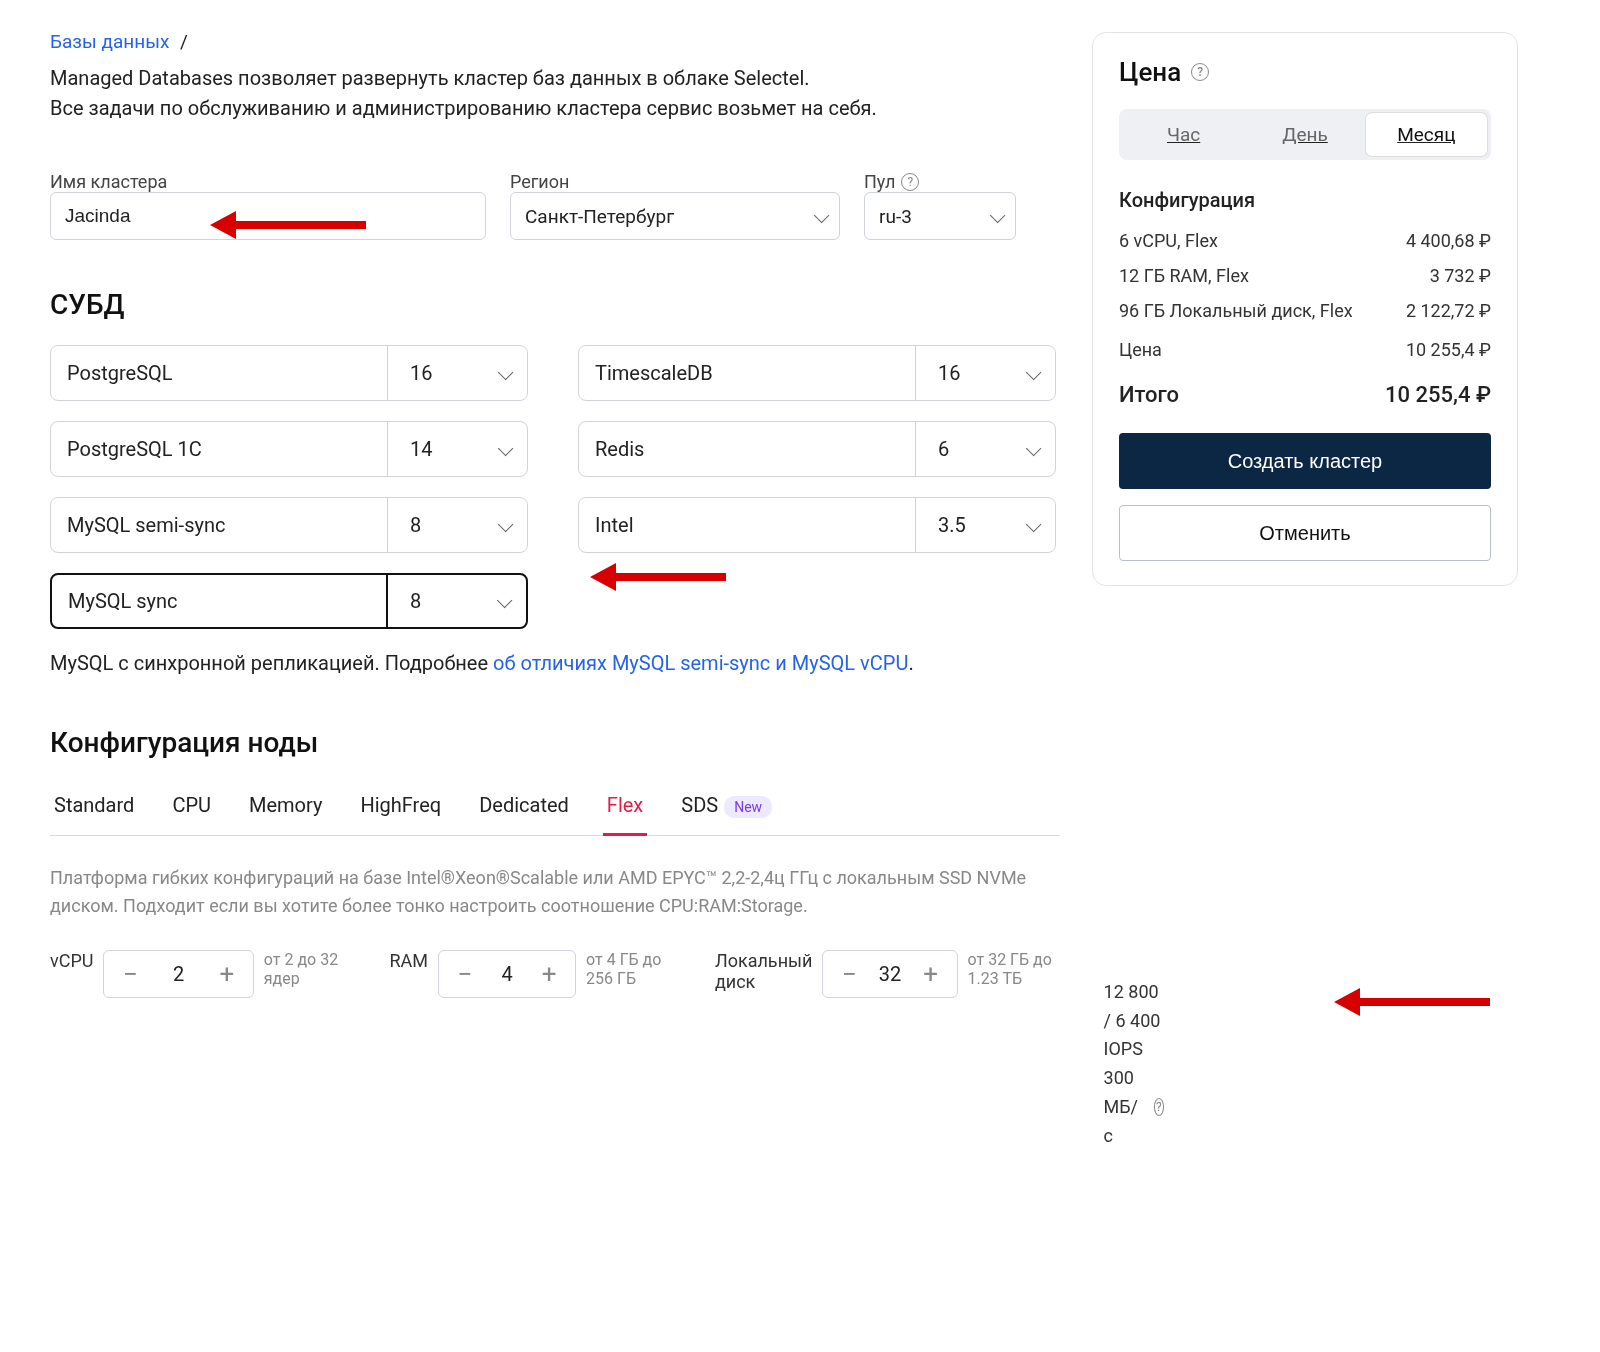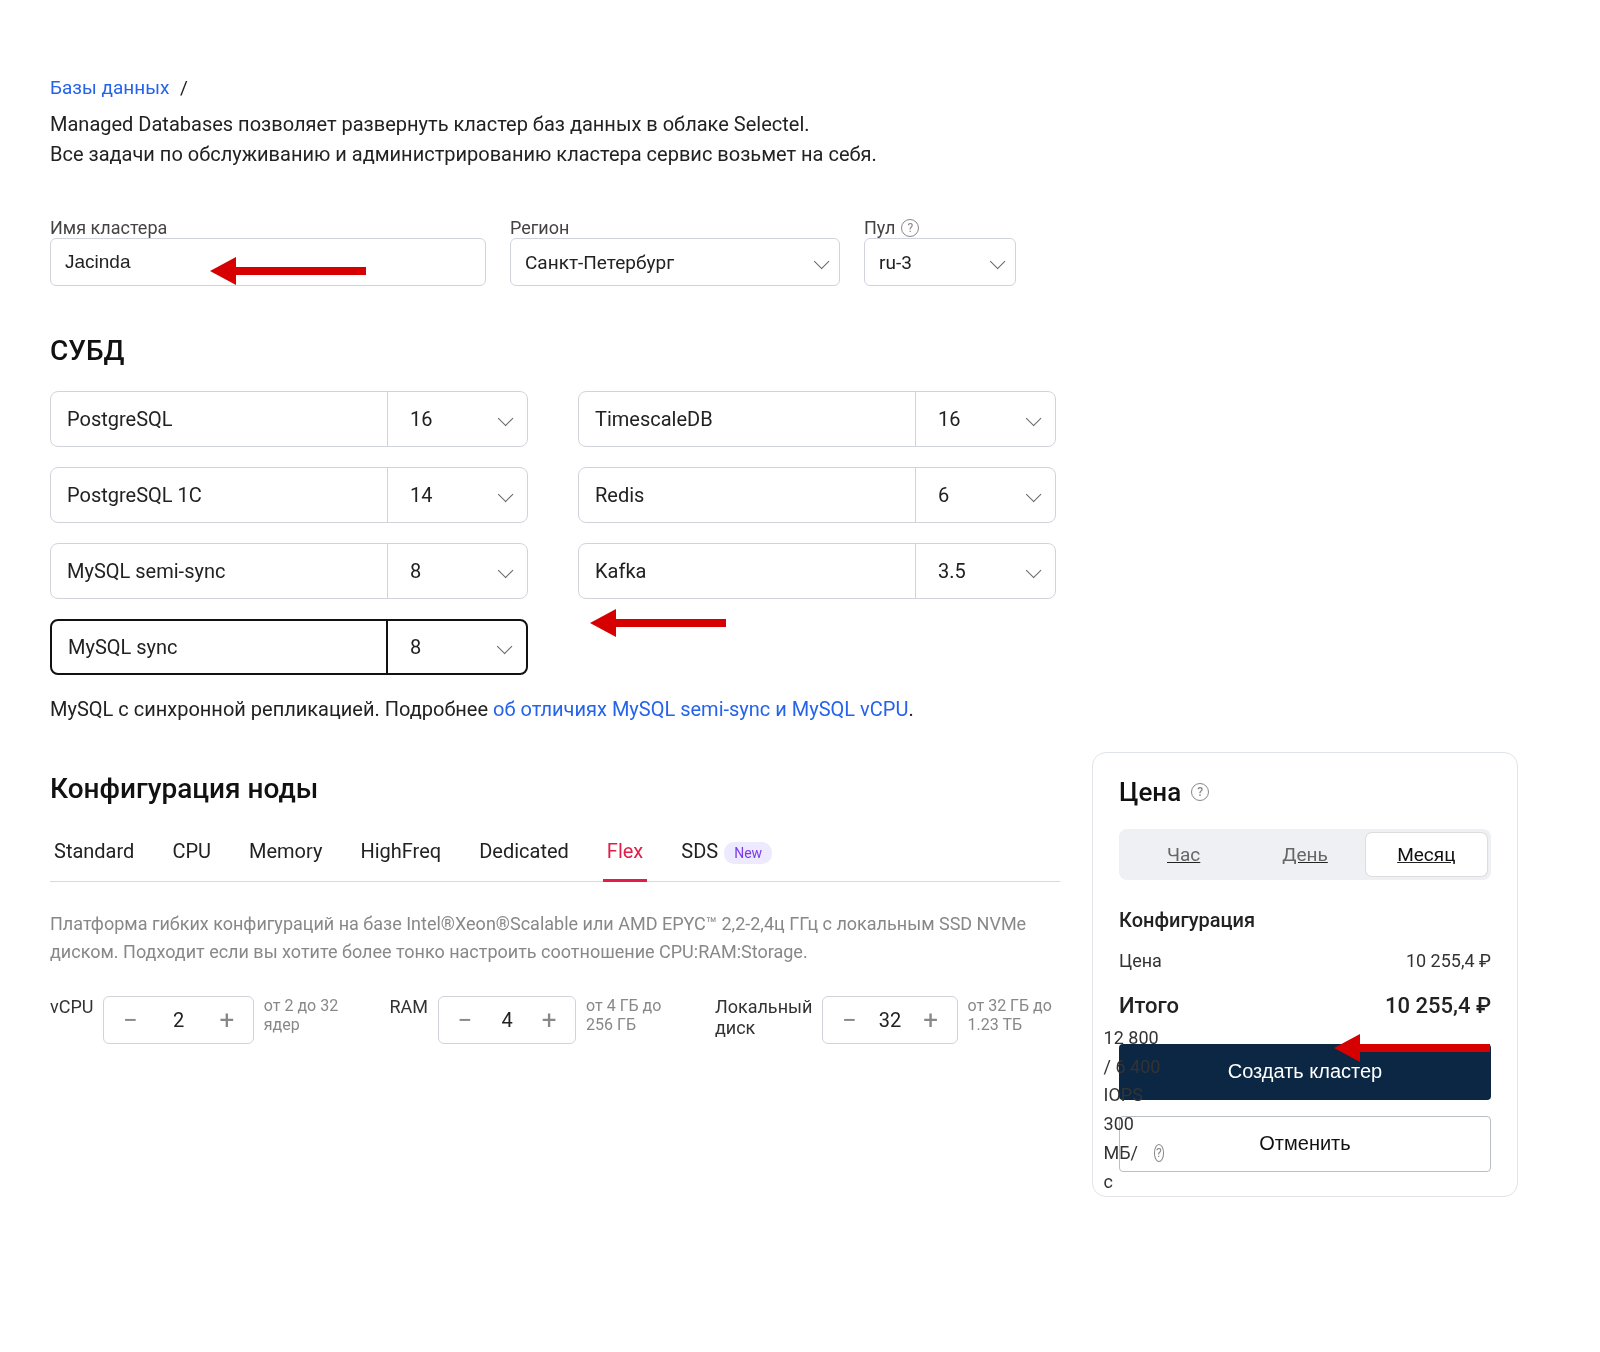--- a/index.html
+++ b/index.html
@@ -1,17 +1,17 @@
 <!DOCTYPE html>
 <html><head>
 <meta charset="utf-8">
 <style>
   * { box-sizing: border-box; margin: 0; padding: 0; }
   body { font-family: -apple-system, BlinkMacSystemFont, "Segoe UI", Roboto, Arial, sans-serif; background: #fff; color: #222; padding: 30px 50px; width: 1600px; }
-  .wrap { display: flex; gap: 32px; align-items: flex-end; margin-top: 46px; }
+  .wrap { display: flex; gap: 32px; align-items: flex-start; }
   .main { flex: 1; max-width: 1010px; }
   .breadcrumb { font-size: 19px; color: #2563eb; margin-bottom: 10px; }
   .breadcrumb a { color: #2563eb; text-decoration: none; }
   .breadcrumb .sep { color: #222; margin-left: 6px; }
   h1 { font-size: 38px; font-weight: 500; margin-bottom: 22px; color:#111; }
   .intro { font-size: 20px; color: #222; line-height: 1.5; margin-bottom: 48px; }
   .row-top { display: flex; gap: 24px; margin-bottom: 48px; }
   .field { display: flex; flex-direction: column; gap: 0; }
   .field label { font-size: 18px; color: #444; }
   .label-row { display:flex; align-items:center; gap:6px; }
@@ -142,21 +142,21 @@
           </div>
         </div>
         <div class="dbms-card">
           <div class="dbms-name">MySQL semi-sync</div>
           <div class="dbms-ver">
             <span>8</span>
             <span class="chev"></span>
           </div>
         </div>
         <div class="dbms-card">
-          <div class="dbms-name">Kafka</div>
+          <div class="dbms-name">Intel</div>
           <div class="dbms-ver">
             <span>3.5</span>
             <span class="chev"></span>
           </div>
         </div>
         <div class="dbms-card selected">
           <div class="dbms-name">MySQL sync</div>
           <div class="dbms-ver">
             <span>8</span>
             <span class="chev"></span>
@@ -231,20 +231,34 @@
     <div class="price-title">
       <span>Цена</span>
       <span class="help-icon">?</span>
     </div>
     <div class="seg">
       <div class="seg-item">Час</div>
       <div class="seg-item">День</div>
       <div class="seg-item active">Месяц</div>
     </div>
     <div class="price-sub">Конфигурация</div>
+    <div id="price-lines">
+        <div class="price-line">
+          <span>6 vCPU, Flex</span>
+          <span>4 400,68 ₽</span>
+        </div>
+        <div class="price-line">
+          <span>12 ГБ RAM, Flex</span>
+          <span>3 732 ₽</span>
+        </div>
+        <div class="price-line">
+          <span>96 ГБ Локальный диск, Flex</span>
+          <span>2 122,72 ₽</span>
+        </div>
+      </div>
     <div class="price-divider"></div>
     <div class="price-line">
       <span>Цена</span>
       <span>10 255,4 ₽</span>
     </div>
     <div class="total-line">
       <span>Итого</span>
       <span>10 255,4 ₽</span>
     </div>
     <button class="btn btn-primary">Создать кластер</button>

